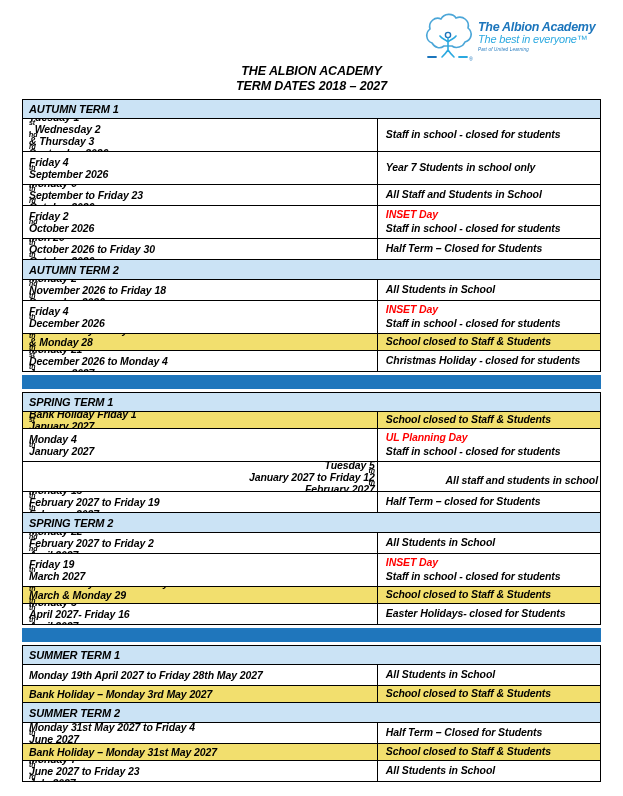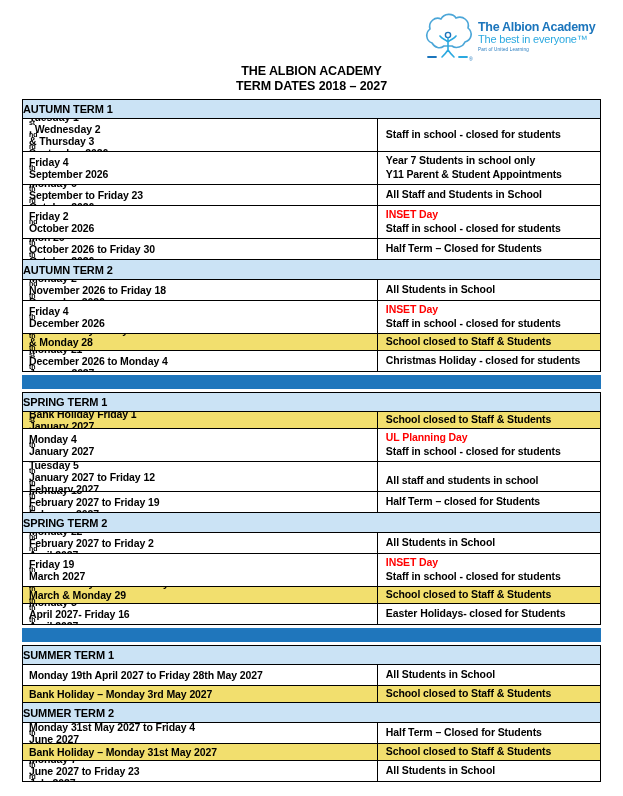--- a/index.html
+++ b/index.html
@@ -4,21 +4,21 @@
 <style>
   * { margin: 0; padding: 0; box-sizing: border-box; }
   html, body { background: #ffffff; }
   body {
     width: 623px; height: 796px;
     font-family: "Liberation Sans", sans-serif;
     position: relative;
     color: #000;
     overflow: hidden;
   }
-  .page { position: absolute; inset: 0; background: #fff; }
+  .page { position: absolute; inset: 0; background: #fff; font-style: italic; }
 
   
   .logo {
     position: absolute; top: 12px; left: 422px; width: 190px; height: 54px;
     display: flex; align-items: flex-start;
   }
   .logo-tree { width: 52px; height: 52px; flex: 0 0 auto; }
   .logo-text { padding-top: 9px; margin-left: 4px; line-height: 1.05; }
   .logo-name { font-size: 12.5px; font-weight: bold; color: var(--logo-dark); letter-spacing: -0.3px; white-space: nowrap; }
   .logo-tagline { font-size: 11px; color: var(--logo-light); letter-spacing: -0.2px; white-space: nowrap; }
@@ -37,25 +37,25 @@
     font-size: 10.5px; font-weight: bold; letter-spacing: -0.1px;
   }
   .t-row {
     display: flex; align-items: stretch;
     border-left: 1px solid #000; border-right: 1px solid #000; border-bottom: 1px solid #000;
     background: #fff;
   }
   .t-row.first { border-top: 1px solid #000; }
   .t-row.section {
     background: var(--section-bg); height: 20px;
-    align-items: center; font-size: 11px;
+    align-items: center; padding-left: 6px; font-size: 11px;
   }
   .t-row.single  { height: 21px; }
   .t-row.twoline { height: 33px; }
-  .t-row.tall    { height: 30px; }
+  .t-row.tall    { height: 30px; text-align: right; }
   .t-row.holiday { height: 17px; background: var(--holiday-bg); }
   .cell-left {
     width: 61.5%; border-right: 1px solid #000;
     display: flex; flex-direction: column; justify-content: center;
     padding: 1px 2px 1px 6px; overflow: hidden; white-space: nowrap;
   }
   .cell-right {
     width: 38.5%;
     display: flex; flex-direction: column; justify-content: center;
     padding: 1px 2px 1px 8px; overflow: hidden; white-space: nowrap;
@@ -99,21 +99,20 @@
       <div class=" t-row twoline">
         <div class="cell-left">Tuesday 1<sup>st</sup>, Wednesday 2<sup>nd</sup> &amp; Thursday 3<sup>rd</sup> September 2026</div>
         <div class="cell-right">
           <div>Staff in school - closed for students</div>
         </div>
       </div>
       <div class=" t-row twoline">
         <div class="cell-left">Friday 4<sup>th</sup> September 2026</div>
         <div class="cell-right">
           <div>Year 7 Students in school only</div>
-          <div>Y11 Parent &amp; Student Appointments</div>
         </div>
       </div>
       <div class=" t-row single">
         <div class="cell-left">Monday 6<sup>th</sup> September to Friday 23<sup>rd</sup> October 2026</div>
         <div class="cell-right">
           <div>All Staff and Students in School</div>
         </div>
       </div>
       <div class=" t-row twoline">
         <div class="cell-left">Friday 2<sup>nd</sup> October 2026</div>

